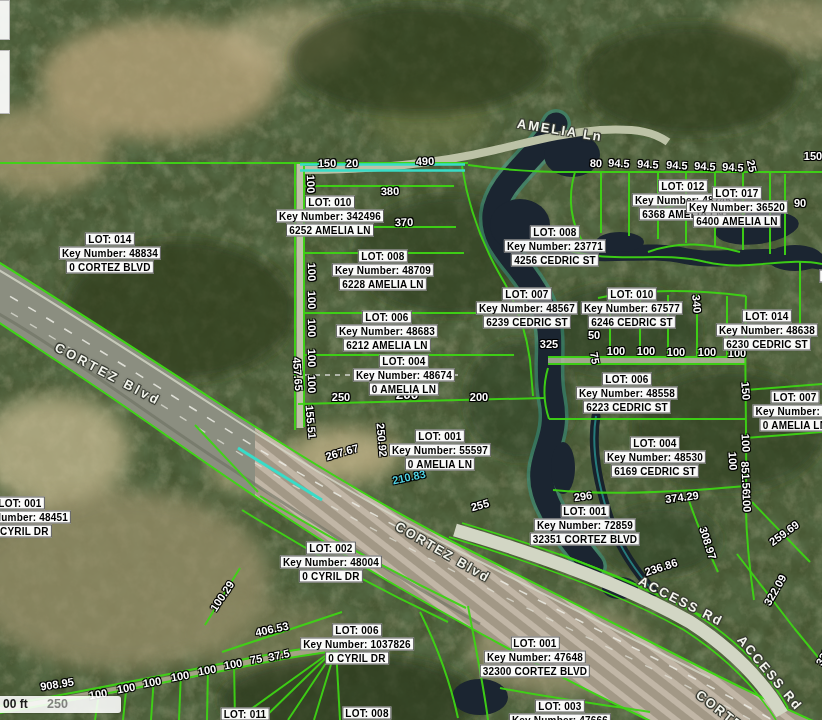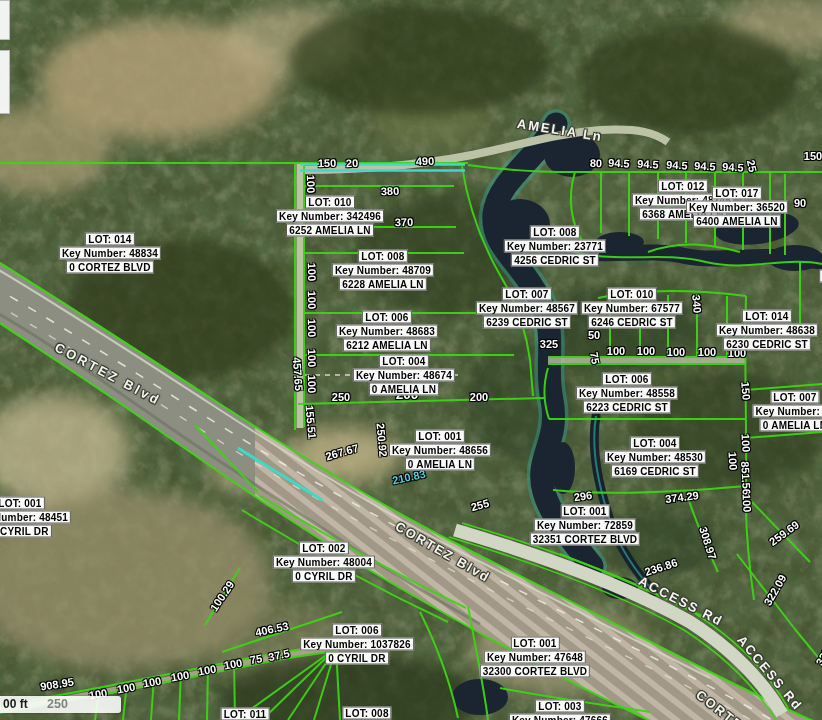--- a/index.html
+++ b/index.html
@@ -290,21 +290,21 @@
         <div class="chip">Key Number: 48683</div>
         <div class="chip">6212 AMELIA LN</div>
       </div>
       <div class="plabel" style="left: 404px; top: 375px; transform: translate(-50%, -50%);">
         <div class="chip">LOT: 004</div>
         <div class="chip">Key Number: 48674</div>
         <div class="chip">0 AMELIA LN</div>
       </div>
       <div class="plabel" style="left: 440px; top: 450px; transform: translate(-50%, -50%);">
         <div class="chip">LOT: 001</div>
-        <div class="chip">Key Number: 48656</div>
+        <div class="chip">Key Number: 55597</div>
         <div class="chip">0 AMELIA LN</div>
       </div>
       <div class="plabel" style="left: 110px; top: 253px; transform: translate(-50%, -50%);">
         <div class="chip">LOT: 014</div>
         <div class="chip">Key Number: 48834</div>
         <div class="chip">0 CORTEZ BLVD</div>
       </div>
       <div class="plabel" style="left: 642px; top: 200px; transform: translate(-50%, -50%); margin-left: 41px;">
         <div class="chip">LOT: 012</div>
         <div class="chip">Key Number: 48745</div>
@@ -348,21 +348,21 @@
       <div class="plabel" style="left: 795px; top: 411px; transform: translate(-50%, -50%);">
         <div class="chip">LOT: 007</div>
         <div class="chip">Key Number: 16</div>
         <div class="chip">0 AMELIA LN</div>
       </div>
       <div class="plabel" style="left: 585px; top: 525px; transform: translate(-50%, -50%);">
         <div class="chip">LOT: 001</div>
         <div class="chip">Key Number: 72859</div>
         <div class="chip">32351 CORTEZ BLVD</div>
       </div>
-      <div class="plabel" style="left: 324px; top: 562px; transform: translate(-50%, -50%);">
+      <div class="plabel" style="left: 331px; top: 562px; transform: translate(-50%, -50%);">
         <div class="chip">LOT: 002</div>
         <div class="chip">Key Number: 48004</div>
         <div class="chip">0 CYRIL DR</div>
       </div>
       <div class="plabel" style="left: 357px; top: 644px; transform: translate(-50%, -50%);">
         <div class="chip">LOT: 006</div>
         <div class="chip">Key Number: 1037826</div>
         <div class="chip">0 CYRIL DR</div>
       </div>
       <div class="plabel" style="left: 20px; top: 517px; transform: translate(-50%, -50%);">

